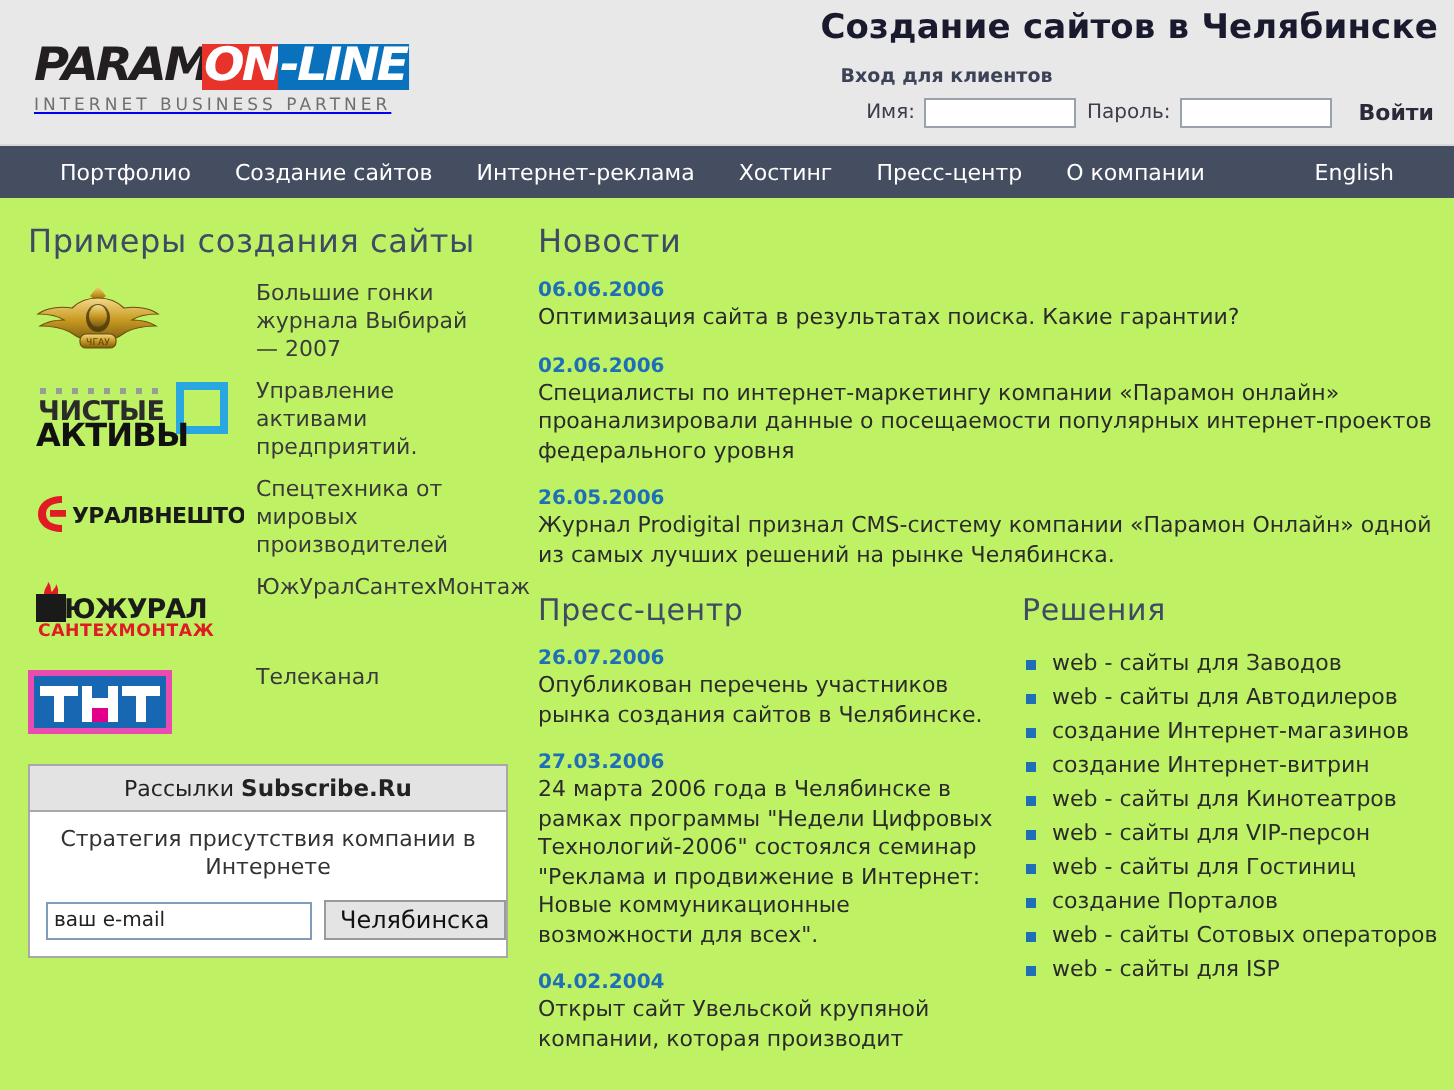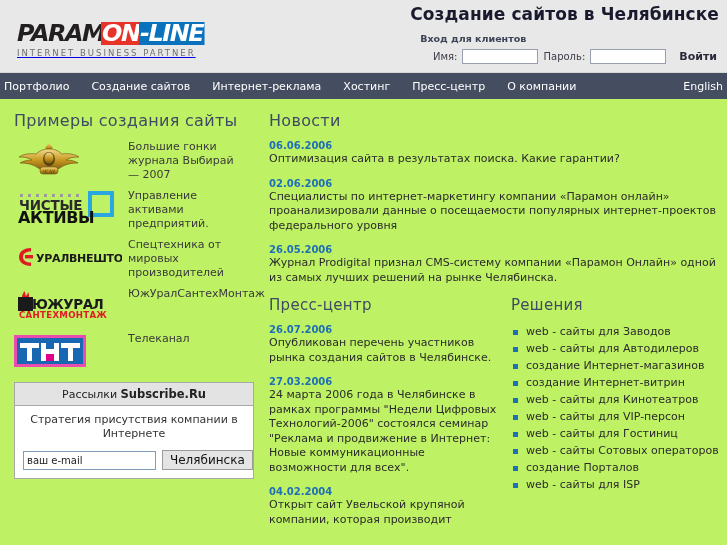--- a/index.html
+++ b/index.html
@@ -109,21 +109,21 @@
     padding: 0 2px 0 8px;
     font-family: "DejaVu Sans", "Liberation Sans", sans-serif;
   }
 
   
   .nav {
     height: 26px;
     background: #454d60;
     display: flex;
     align-items: center;
-    padding: 0 4px;
+    padding: 0 30px;
     box-sizing: border-box;
   }
   .nav a {
     color: #ffffff;
     font-size: 11px;
     text-decoration: none;
     margin-right: 22px;
     white-space: nowrap;
     font-family: "DejaVu Sans", "Liberation Sans", sans-serif;
   }
@@ -454,22 +454,22 @@
         <div class="col-sol">
           <h2 class="sect small">Решения</h2>
           <ul class="sol-list">
             <li><span>web - сайты для Заводов</span></li>
             <li><span>web - сайты для Автодилеров</span></li>
             <li><span>создание Интернет-магазинов</span></li>
             <li><span>создание Интернет-витрин</span></li>
             <li><span>web - сайты для Кинотеатров</span></li>
             <li><span>web - сайты для VIP-персон</span></li>
             <li><span>web - сайты для Гостиниц</span></li>
+            <li><span>создание Порталов</span></li>
             <li><span>web - сайты Сотовых операторов</span></li>
-            <li><span>создание Порталов</span></li>
             <li><span>web - сайты для ISP</span></li>
           </ul>
         </div>
 
       </div>
     </div>
   </div>
 </div>
 
 </body></html>

